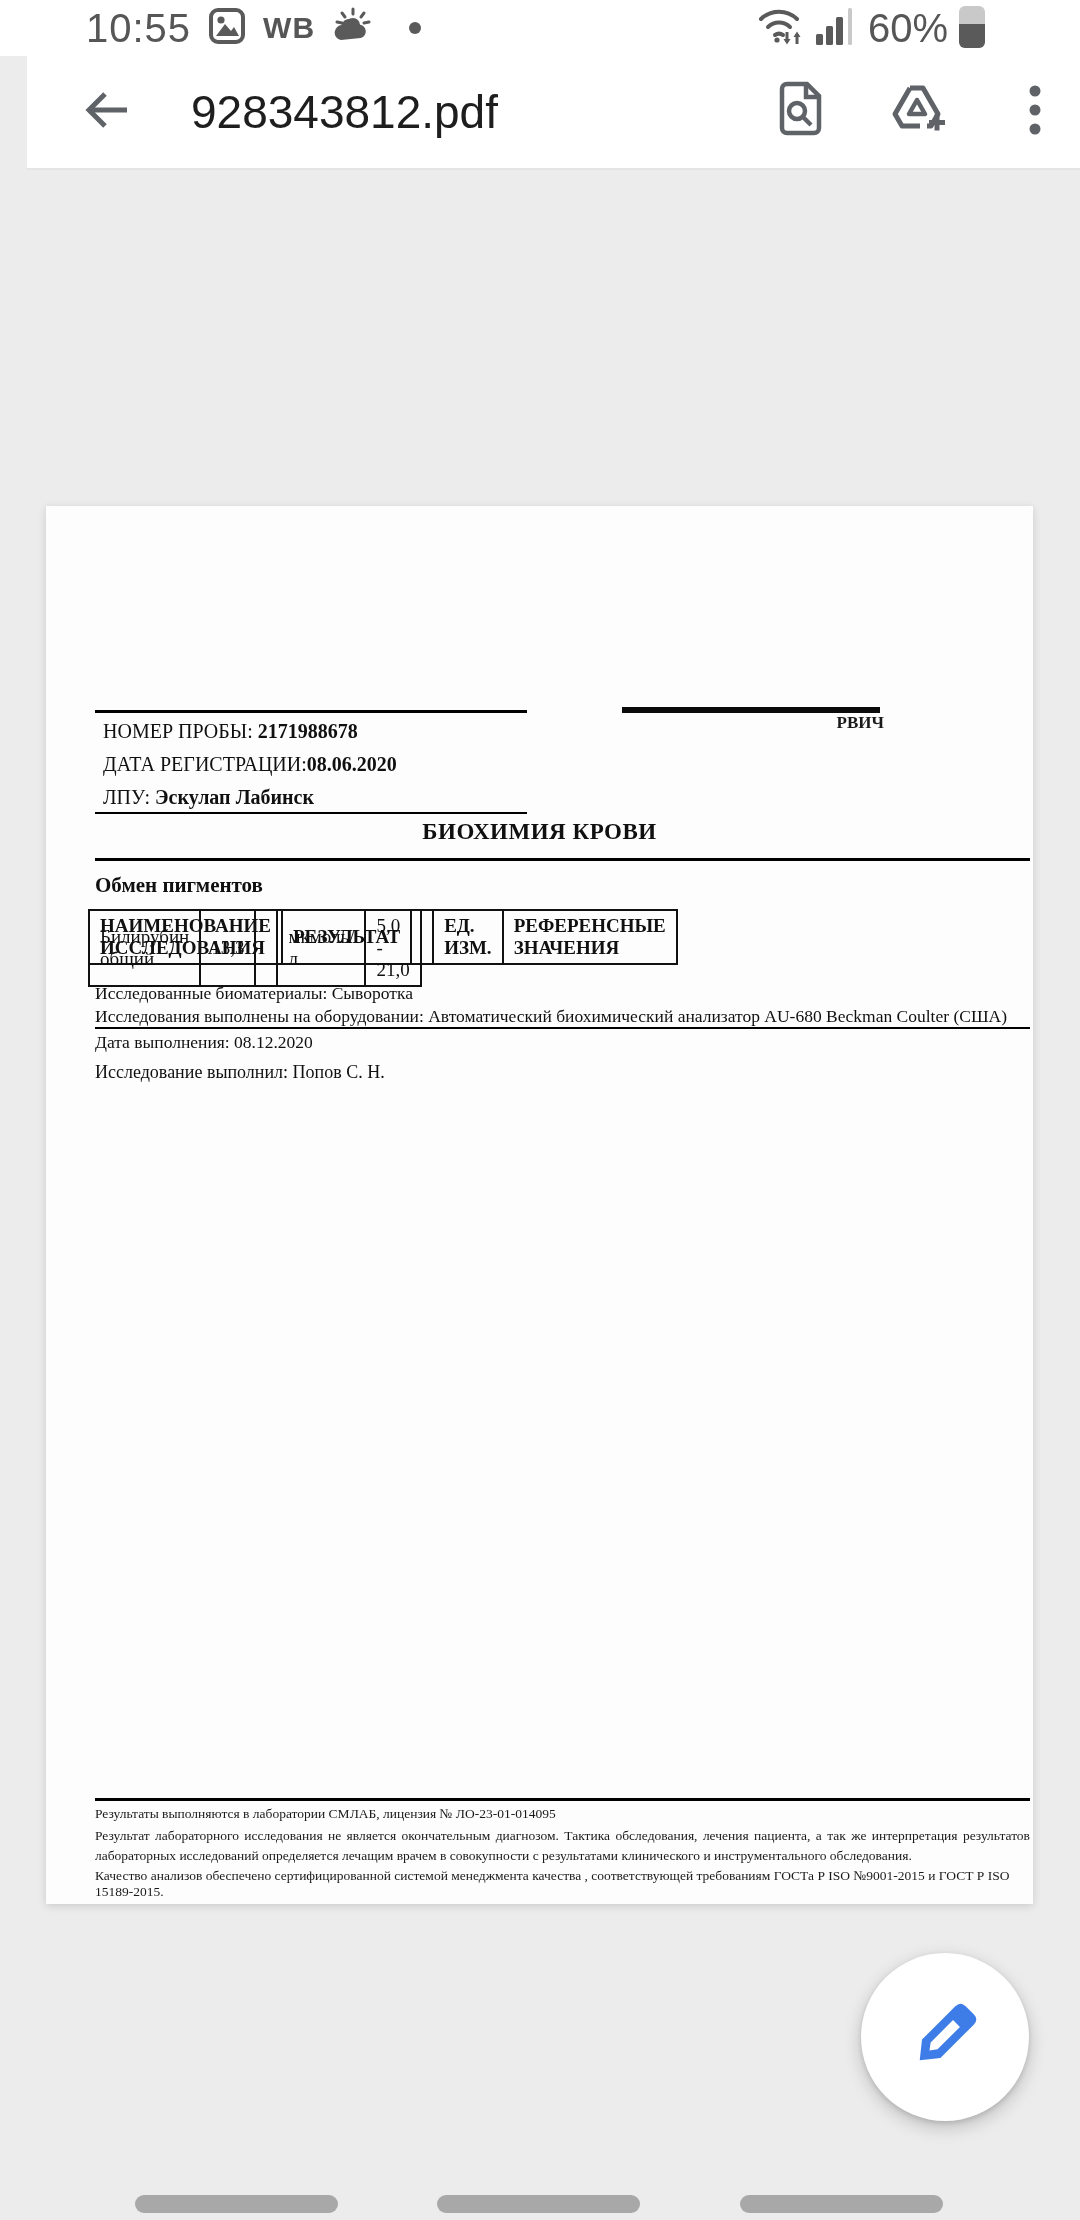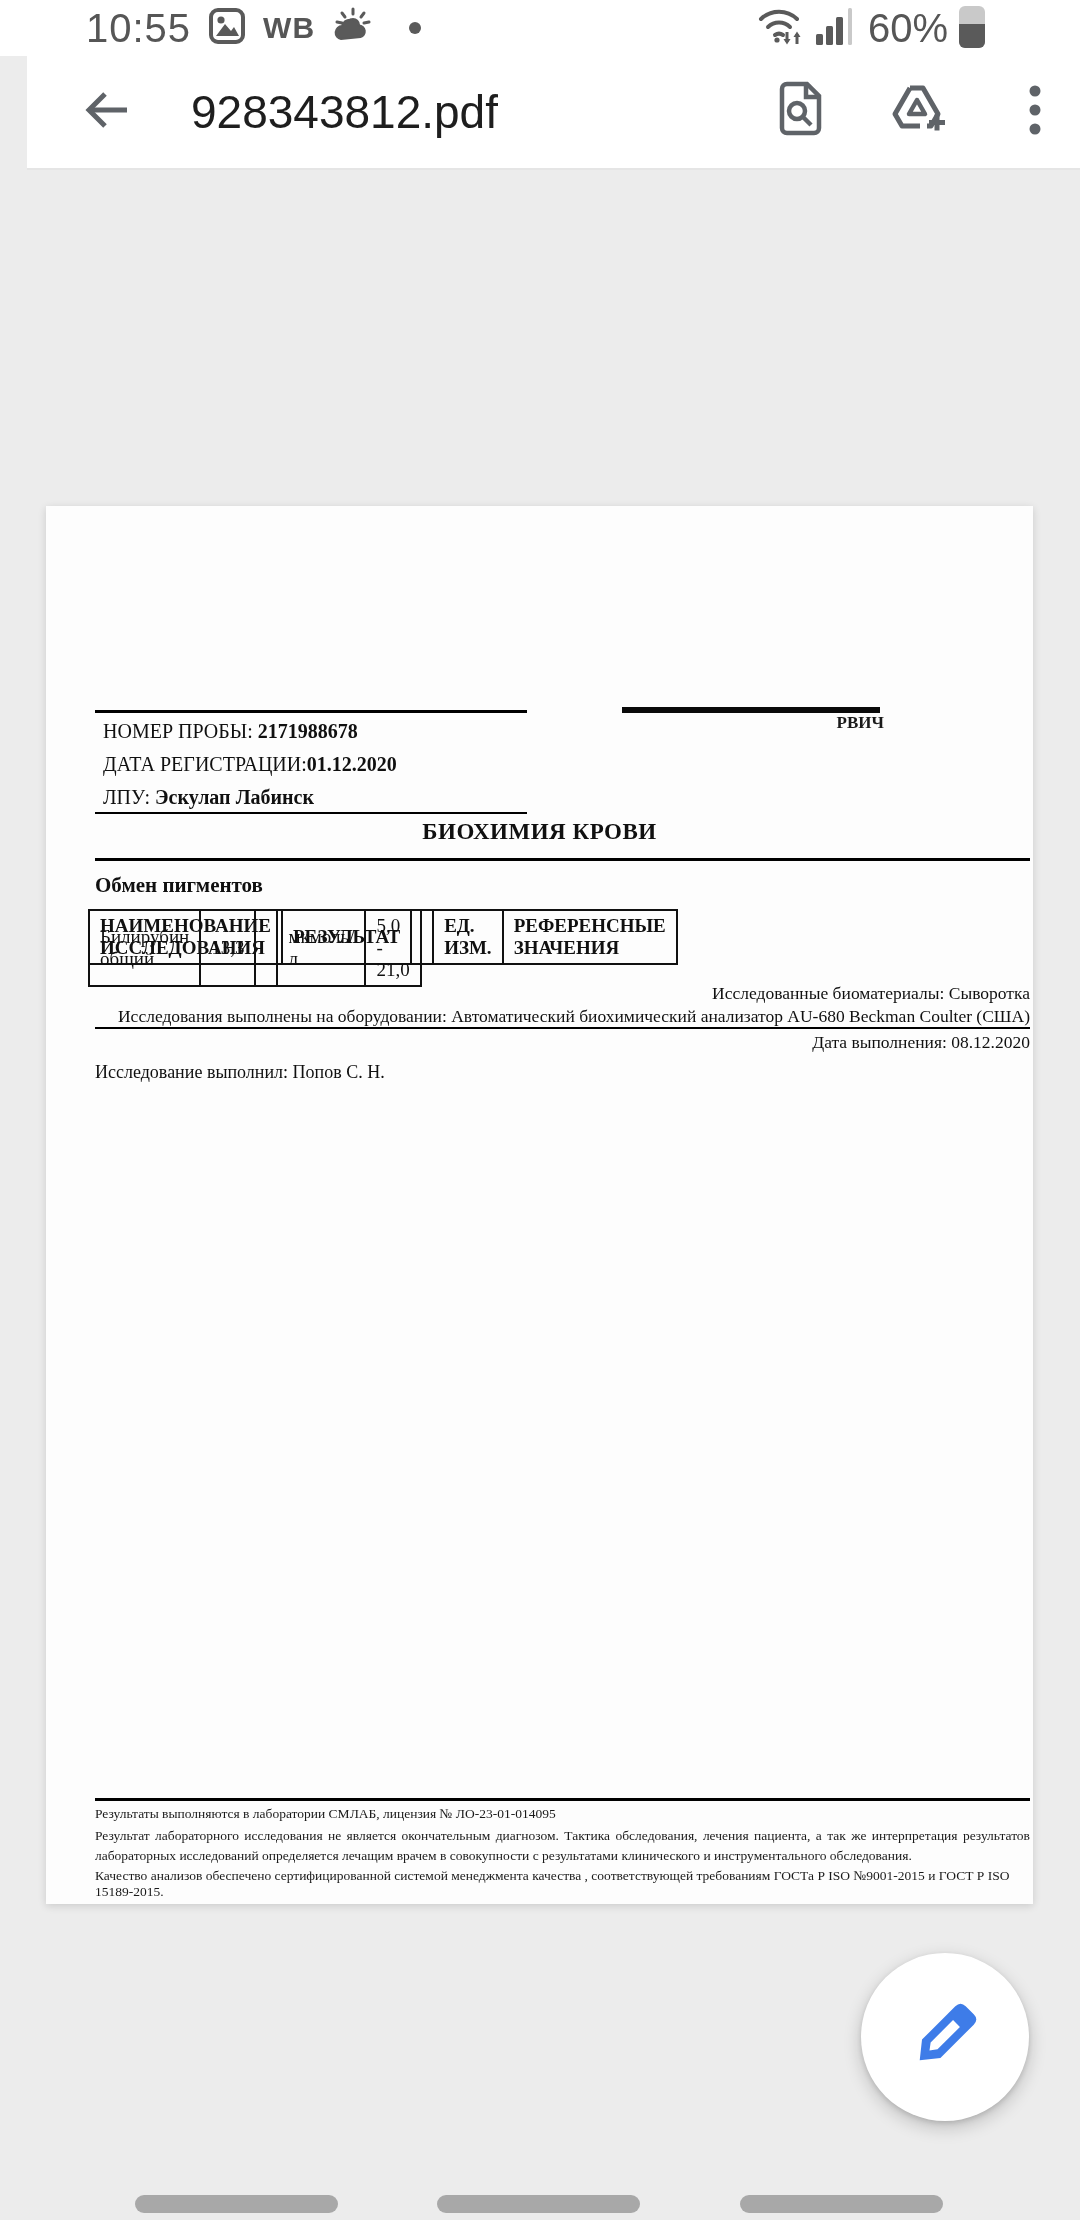--- a/index.html
+++ b/index.html
@@ -35,21 +35,21 @@
   .hdr-line span{position:static;}
   .hl1{top:214px;} .hl2{top:247px;} .hl3{top:280px;}
   .hdr-rule2{left:49px;top:306px;width:432px;height:2px;}
   .doc-title{left:0;top:313px;width:987px;text-align:center;font-weight:700;font-size:23px;letter-spacing:.5px;}
   .mid-rule{left:49px;top:352px;width:935px;height:3px;}
   .section-title{left:49px;top:367px;font-weight:700;font-size:21px;}
   .tbl{left:42px;top:403px;width:912px;border-collapse:collapse;position:absolute;font-family:"Liberation Serif",serif;}
   .tbl th,.tbl td{border:2px solid #111;padding:4px 10px;font-size:19px;text-align:left;position:static;}
   .tbl th{font-weight:700;height:26px;}
   .tbl td{height:24px;font-weight:400;}
-  .note{left:49px;width:935px;text-align:right;font-size:17.5px;white-space:nowrap;}
+  .note{left:49px;width:935px;font-size:17.5px;white-space:nowrap;}
   .n0{top:477px;} .n1{top:500px;} .n2{top:526px;}
   .note-rule{left:49px;top:521px;width:935px;height:2px;}
   .performed{left:49px;top:556px;font-size:18px;text-align:center;}
   .f-rule{left:49px;top:1292px;width:935px;height:3px;}
   .f-line{left:49px;width:935px;font-size:13.5px;color:#1a1a1a;}
   .f0{top:1300px;}
   .f-para{top:1320px;text-align:justify;line-height:20px;}
   .f2{top:1362px;}
   .f-printed{left:49px;top:1373px;width:908px;text-align:right;font-size:13.5px;color:#1a1a1a;}
   .f-printed .pg{margin-left:34px;position:static;}
@@ -177,21 +177,21 @@
   </div>
 
   <div class="viewport">
     <div class="page">
 
       <div class="rule hdr-rule1"></div>
       <div class="redact-bar"></div>
       <div class="redact-name">РВИЧ</div>
 
       <div class="hdr-line hl1"><span>НОМЕР ПРОБЫ: </span><b>2171988678</b></div>
-      <div class="hdr-line hl2"><span>ДАТА РЕГИСТРАЦИИ:</span><b>01.12.2020</b></div>
+      <div class="hdr-line hl2"><span>ДАТА РЕГИСТРАЦИИ:</span><b>08.06.2020</b></div>
       <div class="hdr-line hl3"><span>ЛПУ: </span><b>Эскулап Лабинск</b></div>
       <div class="rule hdr-rule2"></div>
 
       <div class="doc-title">БИОХИМИЯ КРОВИ</div>
       <div class="rule mid-rule"></div>
       <div class="section-title">Обмен пигментов</div>
 
       <table class="tbl">
         <colgroup>
             <col style="width:334px">

